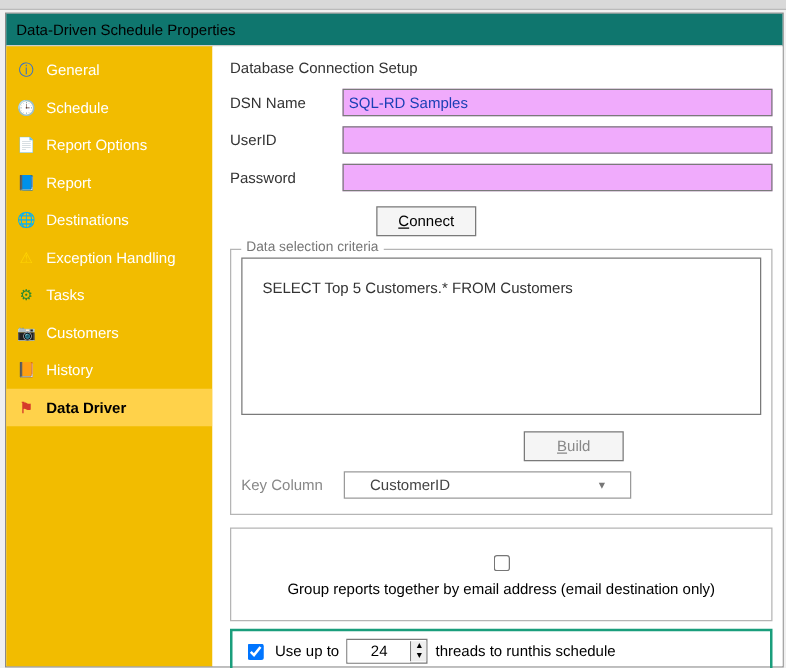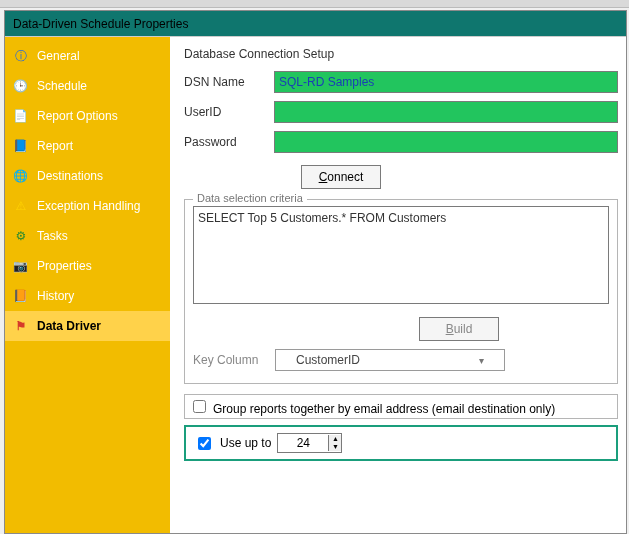--- a/index.html
+++ b/index.html
@@ -9,34 +9,34 @@
   .titlebar { height: 26px; line-height: 26px; padding-left: 8px; font-size: 12px; background: #0f766e; border-bottom: 1px solid #ccc; }
   .body { display: flex; height: calc(100% - 26px); }
   .sidebar { width: 165px; background: #f0b400; background: linear-gradient(#f2bc00,#f2bc00); display: flex; flex-direction: column; padding-top: 4px; }
   .nav-item { height: 30px; display: flex; align-items: center; gap: 8px; padding: 0 8px; color: #fff; cursor: pointer; }
   .nav-item.active { background: #ffd24a; color: #000; font-weight: bold; }
   .nav-item .ic { width: 16px; height: 16px; display: inline-flex; align-items: center; justify-content: center; font-size: 12px; }
   .content { flex: 1; padding: 10px 8px 8px 14px; position: relative; background: #fff; }
   .section-title { color: #333; margin-bottom: 10px; }
   .formrow { display: flex; align-items: center; margin-bottom: 8px; }
   .formrow .lbl { width: 90px; color: #333; }
-  .formrow input[type=text], .formrow input[type=password] { flex: 1; height: 22px; border: 1px solid #7a7a7a; padding: 0 4px; background: #22c55e; }
+  .formrow input[type=text], .formrow input[type=password] { flex: 1; height: 22px; border: 1px solid #7a7a7a; padding: 0 4px; background: #f0abfc; }
   .connect-row { display: flex; justify-content: center; margin: 12px 0 10px 0; padding-right: 120px;}
   .btn { height: 24px; min-width: 80px; padding: 0 12px; border: 1px solid #7a7a7a; background: #f5f5f5; cursor: pointer; }
   .btn u { text-decoration: underline; }
   .fieldset { border: 1px solid #b5b5b5; padding: 6px 8px 12px 8px; position: relative; }
   .fieldset .legend { position: absolute; top: -8px; left: 8px; background: #fff; padding: 0 4px; color: #777; font-size: 11px; }
-  .sqlbox { width: 100%; height: 98px; border: 1px solid #7a7a7a; padding: 4px; color: #333; resize: none; font-family: inherit; font-size: 12px; }
+  .sqlbox { width: 100%; height: 126px; border: 1px solid #7a7a7a; padding: 16px; color: #333; resize: none; font-family: inherit; font-size: 12px; }
   .build-row { display: flex; justify-content: flex-end; margin: 10px 0 8px 0; padding-right: 110px;}
   .build-row .btn { color: #888; }
   .keyrow { display: flex; align-items: center; gap: 8px; }
   .keyrow .lbl { width: 74px; color: #888; }
   .combo { flex: 0 0 230px; height: 22px; border: 1px solid #9a9a9a; display: flex; align-items: center; justify-content: space-between; padding: 0 20px; background: #fff; color: #444; }
   .combo .chev { color: #777; font-size: 10px; }
-  .chk-line { display: flex; align-items: flex-end; gap: 4px; margin-top: 10px; border: 1px solid #b5b5b5; padding: 2px 4px; }
+  .chk-line { display: flex; align-items: center; gap: 4px; margin-top: 10px; border: 1px solid #b5b5b5; padding: 18px 4px; flex-direction: column; }
   .chk-line input[type=checkbox]{ width:13px; height:13px; }
   .threads-box { margin-top: 6px; border: 2px solid #1a9e7c; padding: 6px 8px; display: flex; align-items: center; gap: 6px; }
   .spin { display: inline-flex; align-items: center; border: 1px solid #7a7a7a; height: 20px; }
   .spin input { width: 50px; height: 18px; border: none; text-align: center; padding-right: 2px; }
   .spin .arrows { display: flex; flex-direction: column; border-left: 1px solid #7a7a7a; }
   .spin .arrows span { font-size: 7px; line-height: 8px; width: 12px; text-align: center; cursor: pointer; background:#eee; }
   
   .ic-blue{color:#2a6bd6;} .ic-green{color:#2e8b2e;} .ic-yellow{color:#ffd400;} .ic-red{color:#d63a2a;} .ic-orange{color:#e07c00;} .ic-dark{color:#333;}
 </style>
 </head>
@@ -72,21 +72,21 @@
       <div class="nav-item">
         <span class="ic ic-yellow">⚠</span>
         <span>Exception Handling</span>
       </div>
       <div class="nav-item">
         <span class="ic ic-green">⚙</span>
         <span>Tasks</span>
       </div>
       <div class="nav-item">
         <span class="ic ic-dark">📷</span>
-        <span>Properties</span>
+        <span>Customers</span>
       </div>
       <div class="nav-item">
         <span class="ic ic-orange">📙</span>
         <span>History</span>
       </div>
       <div class="nav-item active">
         <span class="ic ic-red">⚑</span>
         <span>Data Driver</span>
       </div>
     </div>
@@ -134,17 +134,18 @@
       <div class="threads-box">
         <input type="checkbox" checked="" style="">
         <span>Use up to</span>
         <span class="spin">
           <input type="text" value="24" style="">
           <span class="arrows">
             <span>▲</span>
             <span>▼</span>
           </span>
         </span>
+        <span>threads to runthis schedule</span>
       </div>
 
     </div>
   </div>
 </div>
 
 </body></html>

